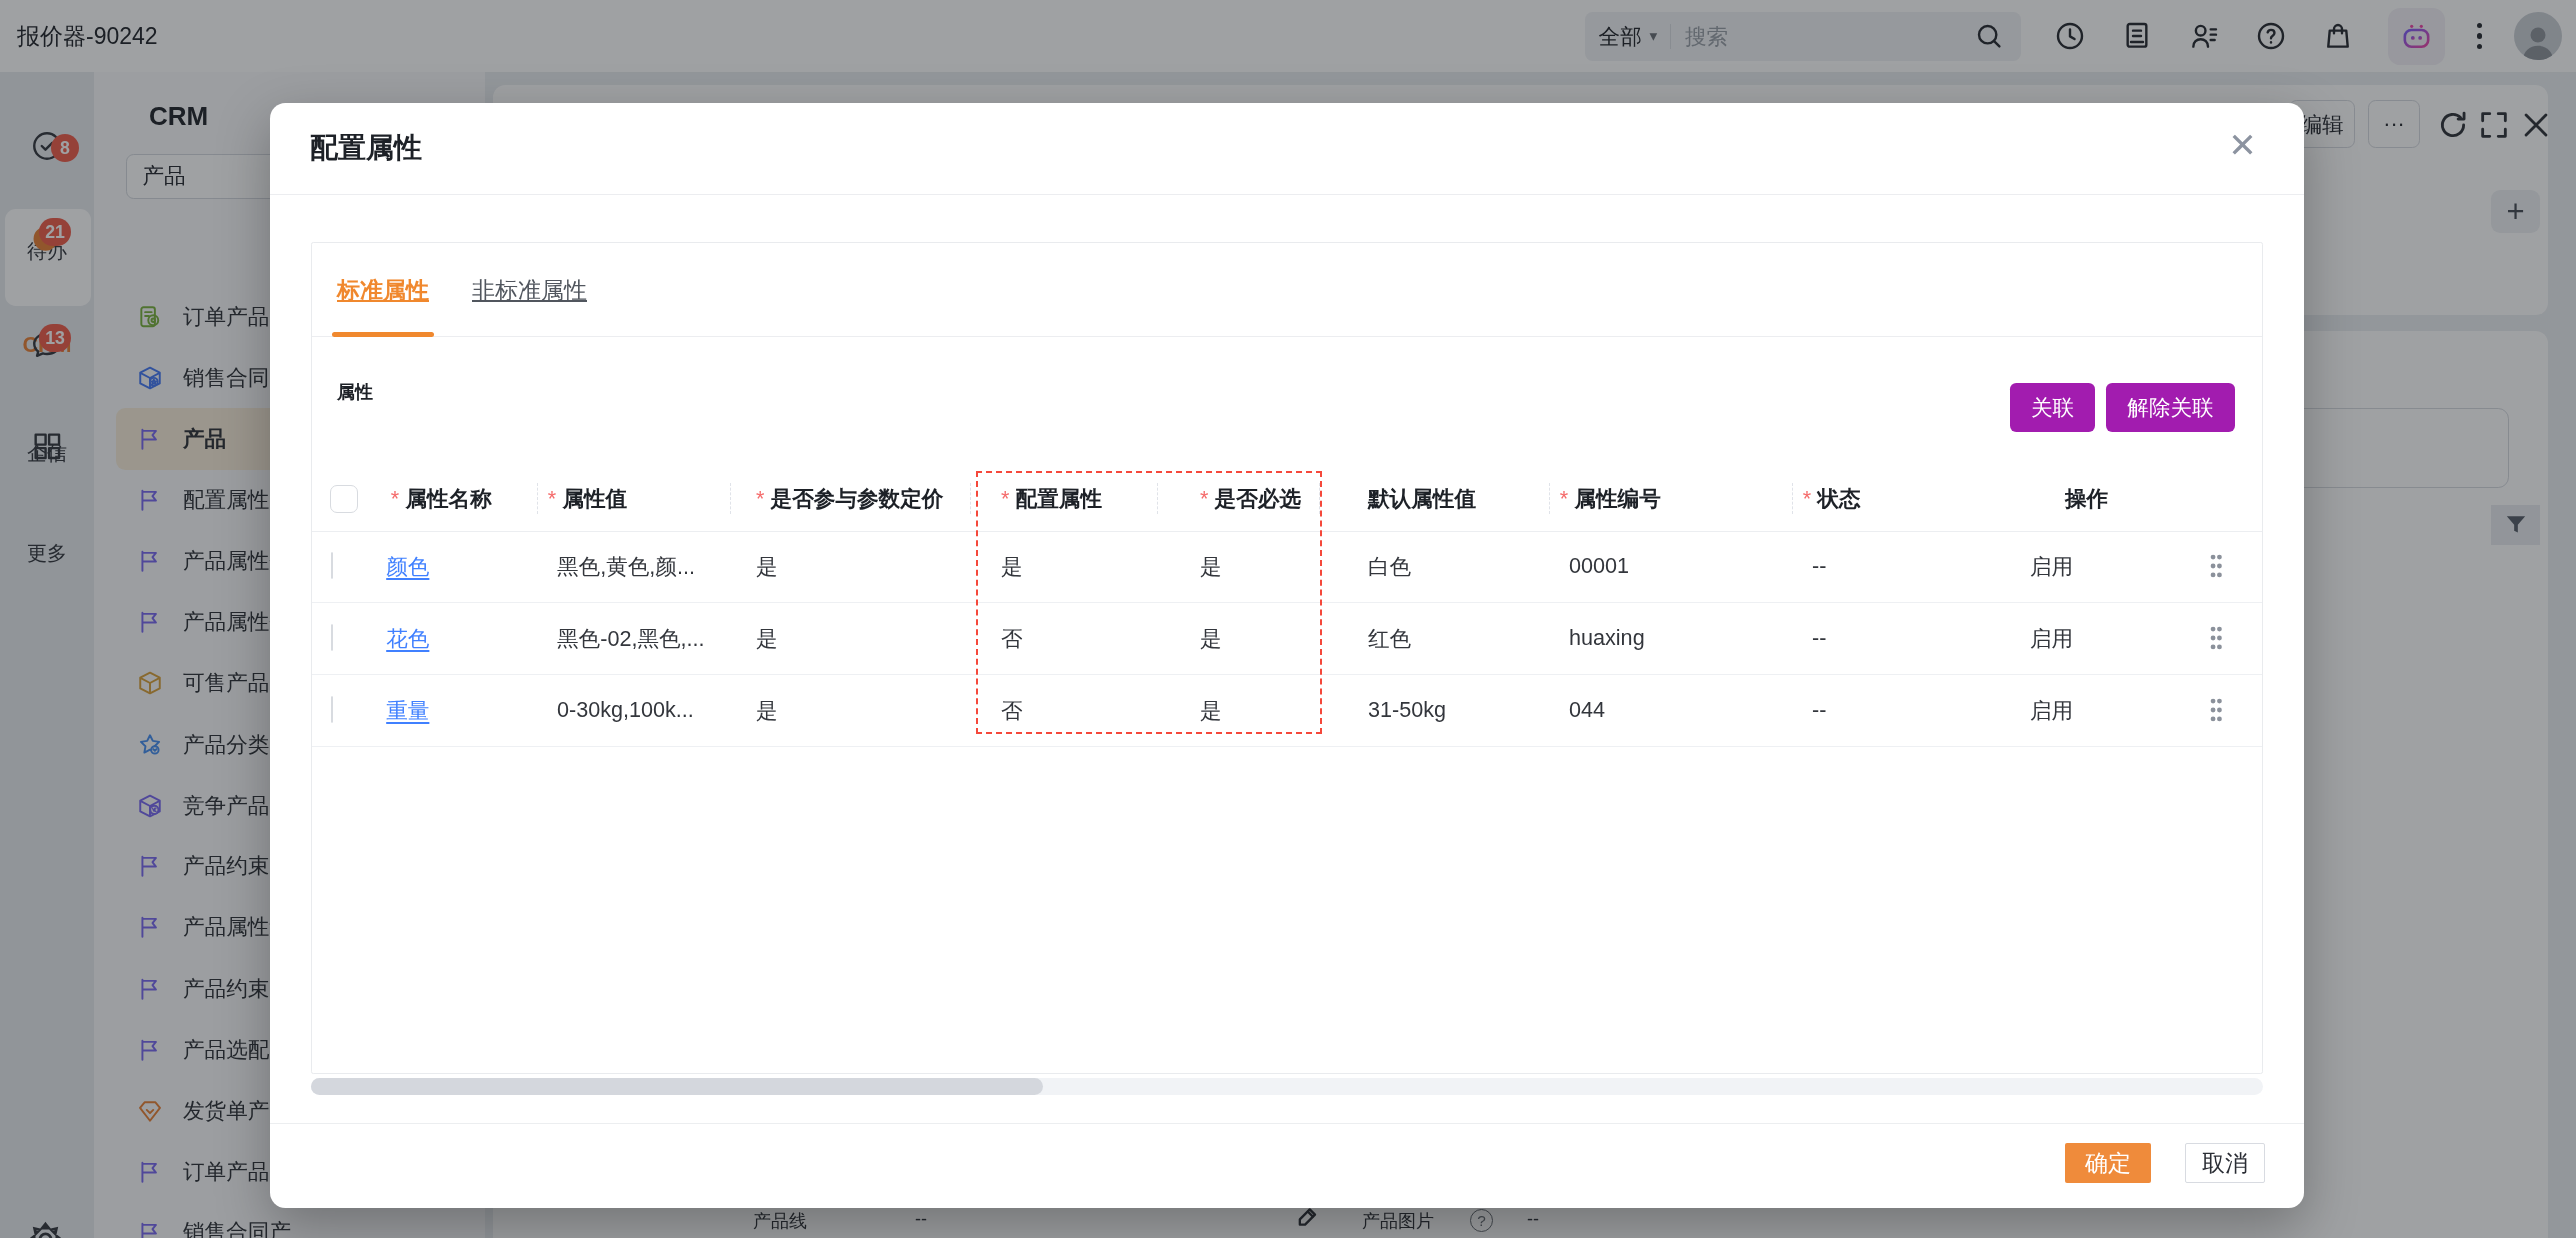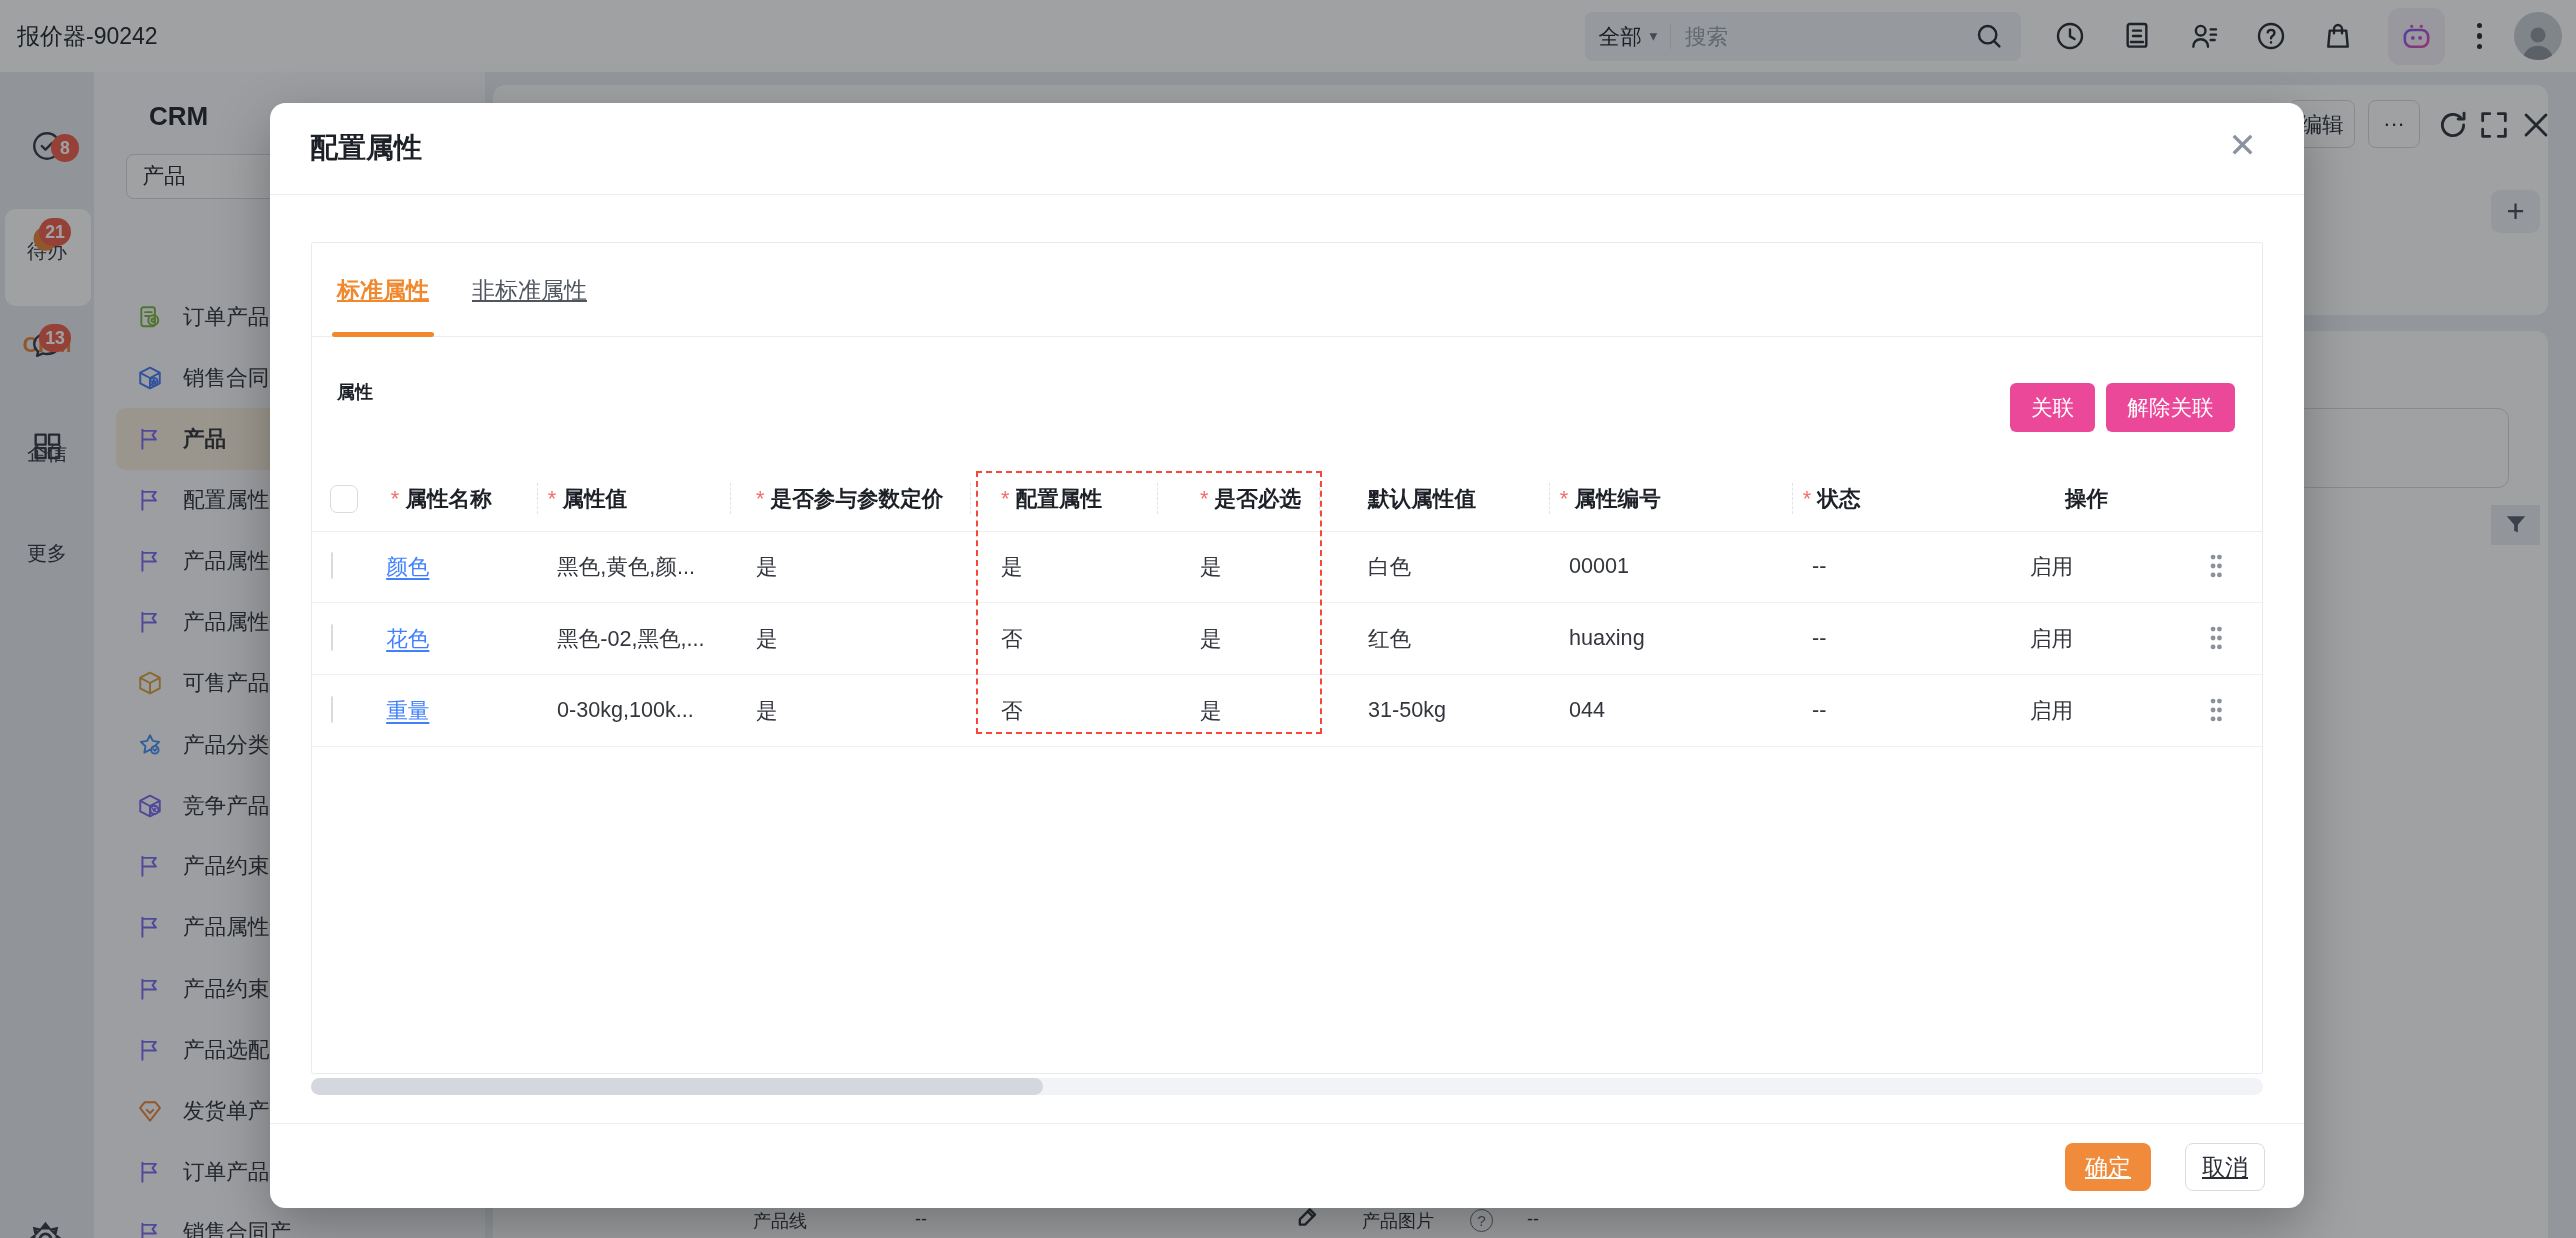--- a/index.html
+++ b/index.html
@@ -76,41 +76,41 @@
   .m-close{position:absolute;right:40px;top:20px;width:43px;height:43px;font-size:34px;color:#8c93a0;
            display:flex;align-items:center;justify-content:center;font-weight:300;cursor:pointer;}
   .m-hdiv{position:absolute;left:0;top:91px;width:2034px;height:0.8px;background:#ecedf0;}
   .panel{position:absolute;left:41px;top:139px;width:1952px;height:832px;border:0.8px solid #e9ebee;border-radius:2.3px;box-sizing:border-box;}
   .tabs{position:absolute;left:0;top:0;width:100%;height:94px;border-bottom:0.8px solid #ecedf0;box-sizing:border-box;
         display:flex;align-items:center;padding-left:25px;gap:43px;}
   .tab{position:relative;height:94px;line-height:94px;font-size:23px;color:#51565e;text-decoration:underline;}
   .tab.active{color:#f0882e;font-weight:bold;}
   .tab.active::after{content:"";position:absolute;left:-4.6px;right:-4.6px;bottom:0;height:4.6px;background:#f0882e;border-radius:3.1px;}
   .sec-title{position:absolute;left:25px;top:137px;font-size:18px;font-weight:bold;color:#1d2127;}
-  .obtn{position:absolute;top:140px;height:49px;background:#ec4899;color:#fff;font-size:21.6px;border-radius:6.2px;
+  .obtn{position:absolute;top:140px;height:49px;background:#a21caf;color:#fff;font-size:21.6px;border-radius:6.2px;
         display:flex;align-items:center;justify-content:center;}
   .thead,.trow{position:absolute;left:0;width:1950px;display:grid;
         grid-template-columns:68px 157px 193px 240px 187px 162px 230px 243px 218px 132px 122px;align-items:center;}
   .thead{top:223px;height:65px;border-bottom:0.8px solid #eceef1;font-weight:bold;font-size:21.6px;color:#1d2127;}
   .trow{height:72px;border-bottom:0.8px solid #eef0f3;font-size:21.6px;color:#33363c;}
   .hc{position:relative;height:65px;display:flex;align-items:center;padding-left:10.8px;box-sizing:border-box;white-space:nowrap;}
   .hc .mark{color:#f56c6c;margin-right:6.2px;font-weight:normal;min-width:0;}
   .hc.dash::before{content:"";position:absolute;left:0;top:17px;height:31px;border-left:1.5px dashed #e0e3e9;}
   .cell{padding-left:20px;white-space:nowrap;overflow:hidden;}
   .p8{padding-left:6.2px;} .p34{padding-left:26px;} .p40{padding-left:31px;} .p56{padding-left:43px;}
   .p64{padding-left:49px;} .p72{padding-left:55px;}
   .cbx{width:28px;height:28px;border:1.5px solid #d8dbe0;border-radius:7px;background:#fff;box-sizing:border-box;margin-left:18.5px;}
   .rlink{color:#4080ff;text-decoration:underline;text-underline-offset:3.9px;cursor:pointer;}
   .dash-red{position:absolute;left:706px;top:368px;width:342px;height:259px;border:2.3px dashed #f5483b;pointer-events:none;}
   .drag{margin-left:65px;display:flex;}
   .hscroll{position:absolute;left:41px;top:975px;width:1952px;height:17px;background:#f1f3f6;border-radius:8.5px;}
   .hthumb{position:absolute;left:0;top:0;width:732px;height:17px;background:#d4d7dd;border-radius:8.5px;}
   .m-fdiv{position:absolute;left:0;top:1020px;width:2034px;height:0.8px;background:#eceef0;}
-  .fbtn{position:absolute;top:1040px;height:48px;border-radius:8px;font-size:23px;
-        display:flex;align-items:center;justify-content:center;box-sizing:border-box;cursor:pointer;text-decoration:underline;}
+  .fbtn{position:absolute;top:1040px;height:40px;border-radius:2px;font-size:23px;
+        display:flex;align-items:center;justify-content:center;box-sizing:border-box;cursor:pointer;}
   .fbtn.ok{left:1795px;width:86px;background:#ef8b3b;color:#fff;}
   .fbtn.cancel{left:1915px;width:80px;background:#fff;border:1.5px solid #d8dbe1;color:#2a2d34;}
 </style>
 </head>
 <body>
 
 <div id="bg">
 
   <div class="abs topbar">
     <div class="app-title">报价器-90242</div>

